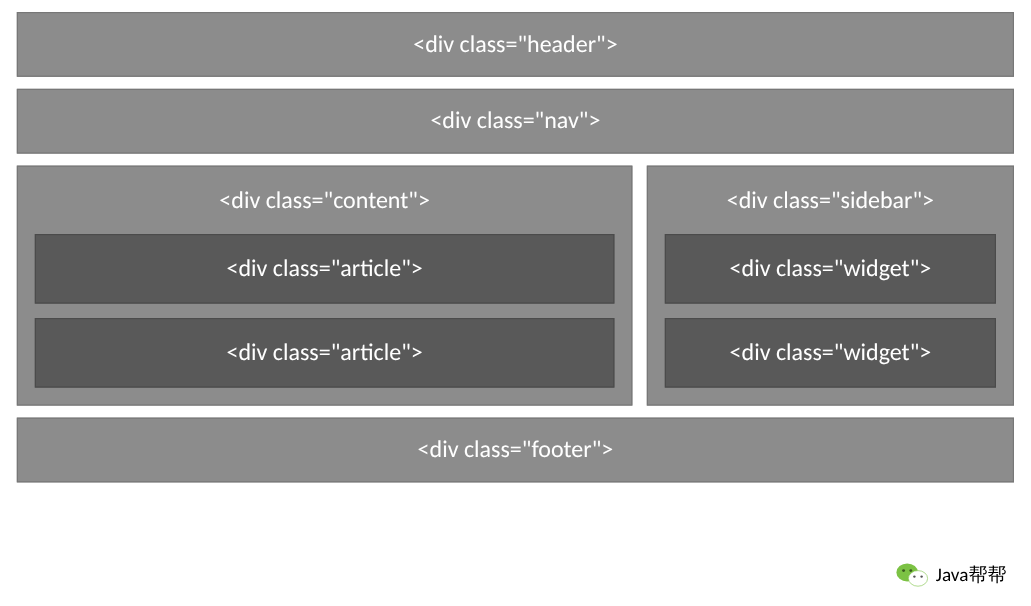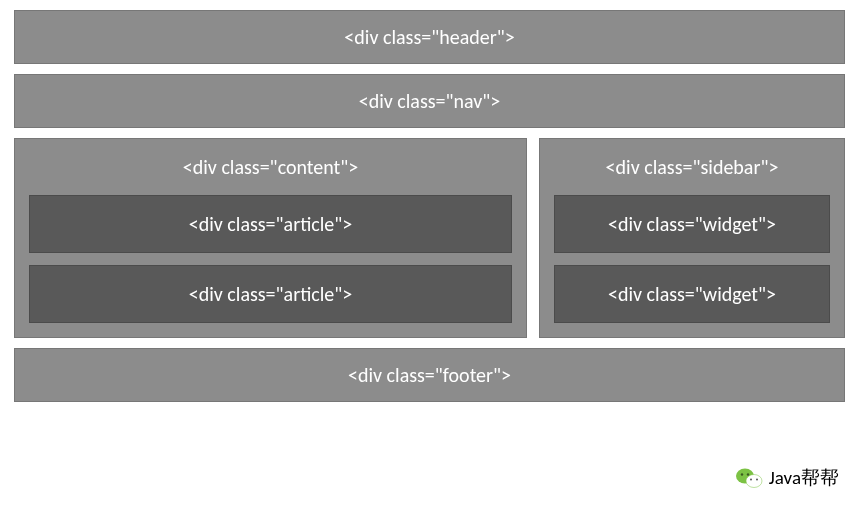--- a/index.html
+++ b/index.html
@@ -46,21 +46,21 @@
   }
   .inner:last-child { margin-bottom: 0; }
   .watermark {
     position: absolute;
     right: 20px;
     bottom: 14px;
     display: flex;
     align-items: center;
     gap: 6px;
     color: #000;
-    font-size: 19px;
+    font-size: 16px;
   }
   .watermark svg { display: block; }
 </style>
 </head>
 <body>
 
 <div class="outer">
   <span>&lt;div class="header"&gt;</span>
 </div>
 

